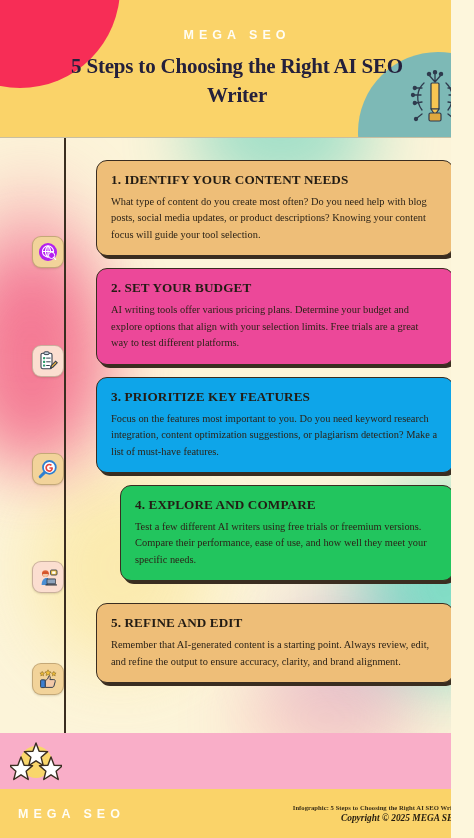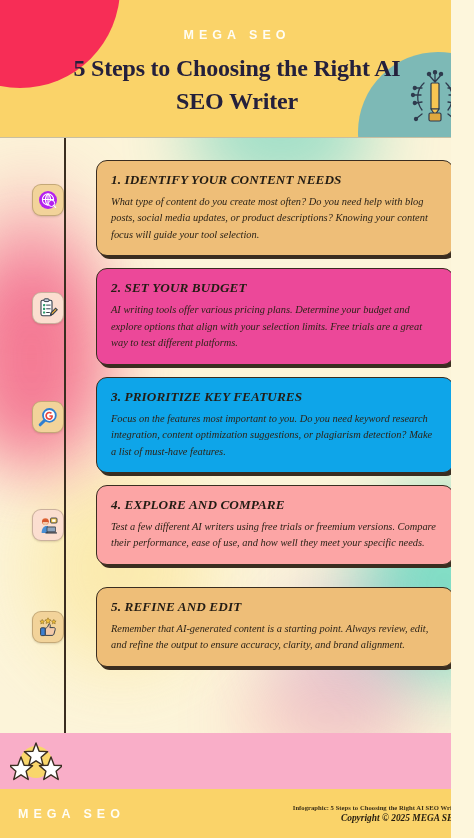--- a/index.html
+++ b/index.html
@@ -46,21 +46,21 @@
     font-size:12.5px;
     font-weight:bold;
     letter-spacing:5px;
   }
   .hdr-title {
     position:absolute;
     left:52px; right:52px; top:52px;
     text-align:center;
     color:#24203c;
     font-family:"Liberation Serif", serif;
-    font-size:24px;
+    font-size:21px;
     font-weight:bold;
     line-height:1.38;
     letter-spacing:-0.2px;
   }
   .hdr-ai-icon {
     position:absolute;
     right:12px; top:68px;
     width:54px; height:58px;
   }
   .hdr-rule {
@@ -98,23 +98,22 @@
     background:#3a2d20;
   }
 
   .steps {
     position:relative;
     padding:22px 20px 0 0;
   }
   .step {
     position:relative;
     display:flex;
-    align-items:flex-start;
+    align-items:flex-end;
     min-height:102px;
-    font-style:italic;
   }
   .badge-slot {
     position:relative;
     width:96px;
     flex:0 0 96px;
     display:flex;
     justify-content:center;
     padding-top:24px;
   }
   .badge {
@@ -347,21 +346,21 @@
                 <circle cx="8.4" cy="8.4" r="2.5" fill="#f2c9a8"></circle>
                 <path d="M5.2 7.2 C5.2 4.8 11.6 4.8 11.6 7.2 L11.6 8 L5.2 8 Z" fill="#d4552c"></path>
                 <path d="M4.6 19 C4.6 14.4 7 12 9.4 12 L11 12 L11 19 Z" fill="#4a8fd4"></path>
                 <rect x="9.6" y="12.6" width="9.2" height="5.6" rx="0.8" fill="#36404d"></rect>
                 <rect x="10.4" y="13.4" width="7.6" height="4" fill="#8fa4bc"></rect>
                 <rect x="8.4" y="18.2" width="11.6" height="1.4" rx="0.7" fill="#2b333e"></rect>
               </svg>
             </span>
           </div>
         </div>
-        <div class="card" style="background:#fca5a5;">
+        <div class="card" style="background:#22c55e;margin-left:24px;">
           <div class="card-title">4. EXPLORE AND COMPARE</div>
           <div class="card-body">Test a few different AI writers using free trials or freemium versions. Compare their performance, ease of use, and how well they meet your specific needs.</div>
         </div>
       </div>
 
       <div class="step">
         <div class="badge-slot">
           <div class="badge" style="background:#f2d39a;">
             <span>
               <svg viewBox="0 0 22 22" width="22" height="22">

